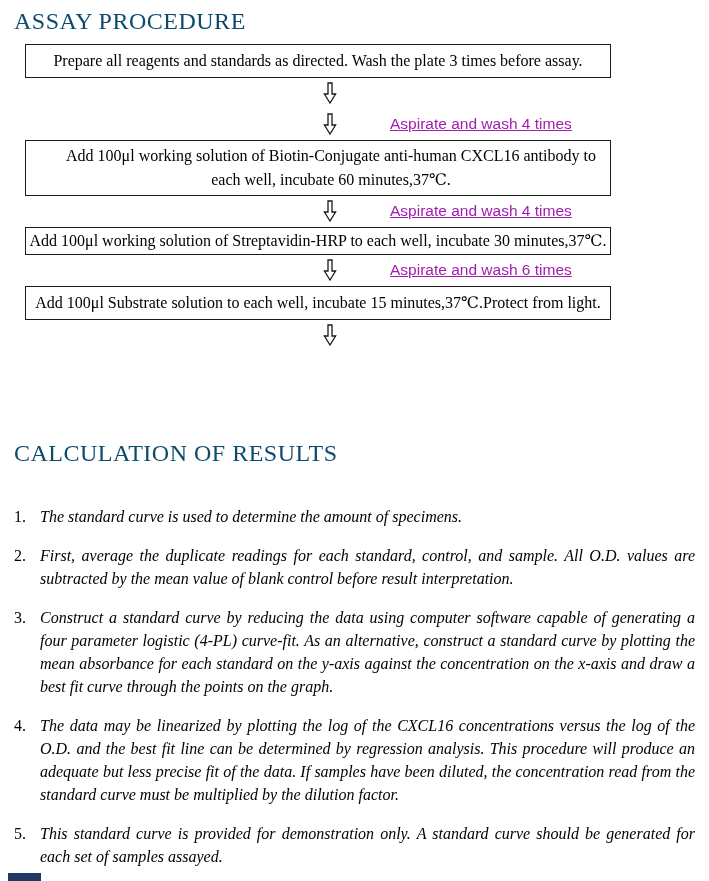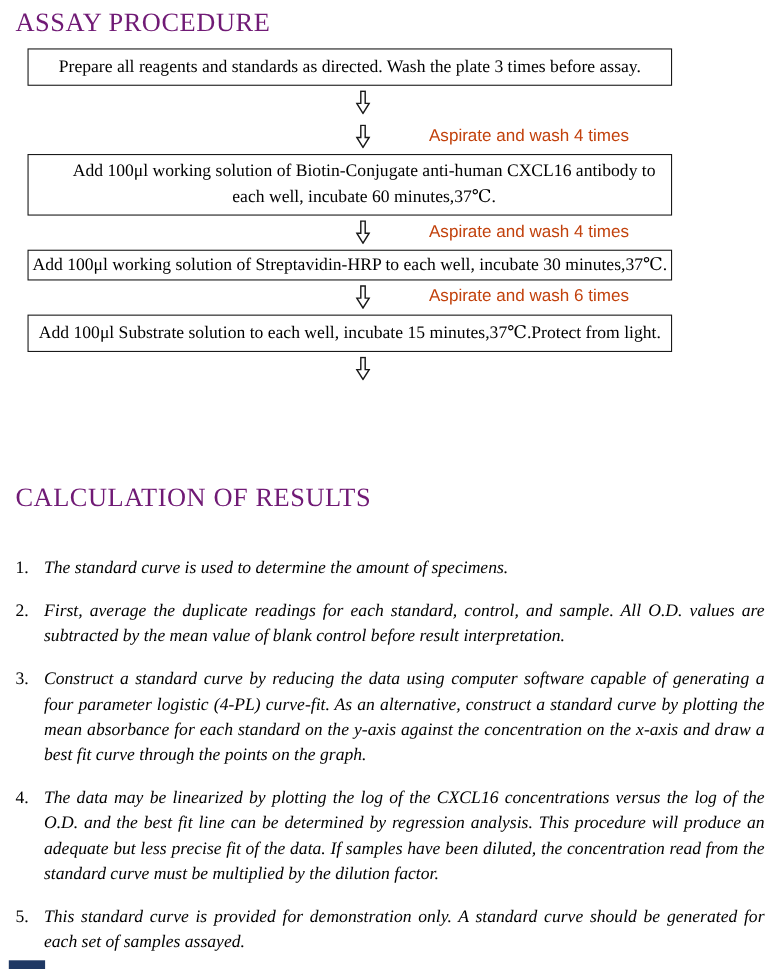--- a/index.html
+++ b/index.html
@@ -12,21 +12,21 @@
     color: #000000;
     overflow: hidden;
   }
   .sec-title {
     position: absolute;
     left: 14px;
     margin: 0;
     font-size: 24px;
     font-weight: 400;
     letter-spacing: 0.5px;
-    color: #701a75;
+    color: #0c4a6e;
     font-family: "Liberation Serif", "DejaVu Serif", serif;
     white-space: nowrap;
   }
   #title-assay { top: 8px; }
   #title-calc { top: 440px; }
 
   .flow {
     position: absolute;
     left: 25px;
     top: 44px;
@@ -57,22 +57,23 @@
     left: 298px;
     top: 4px;
   }
   .clabel {
     position: absolute;
     left: 365px;
     top: 4px;
     font-family: "Liberation Sans", "DejaVu Sans", sans-serif;
     font-size: 15.5px;
     line-height: 22px;
-    color: #c2410c;
+    color: #a21caf;
     white-space: nowrap;
+    text-decoration: underline;
   }
 
   .calc {
     position: absolute;
     left: 14px;
     top: 505px;
     width: 681px;
   }
   .calc-item {
     display: flex;

